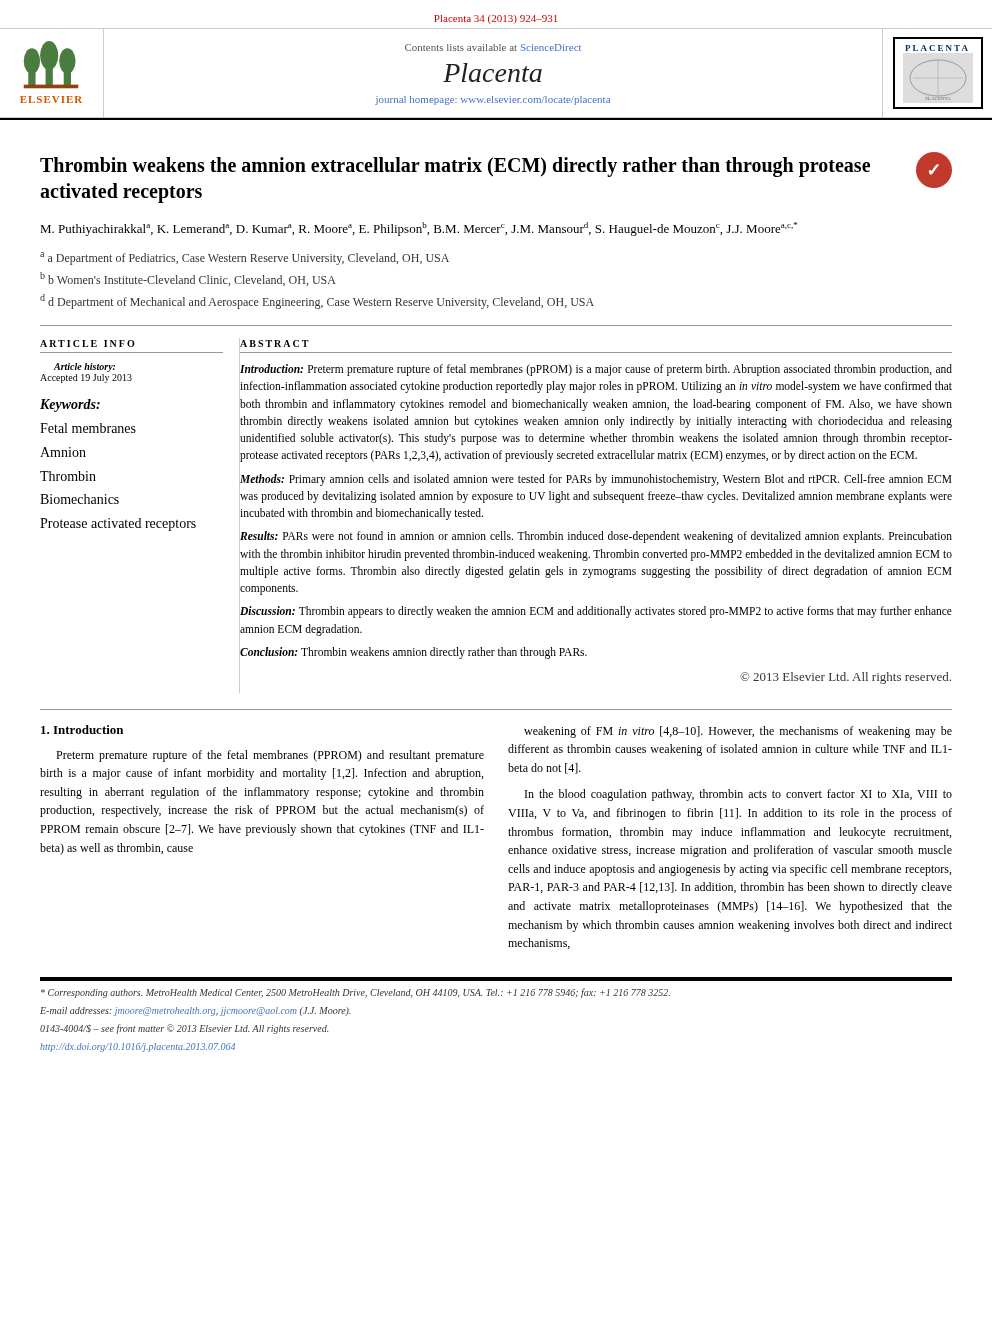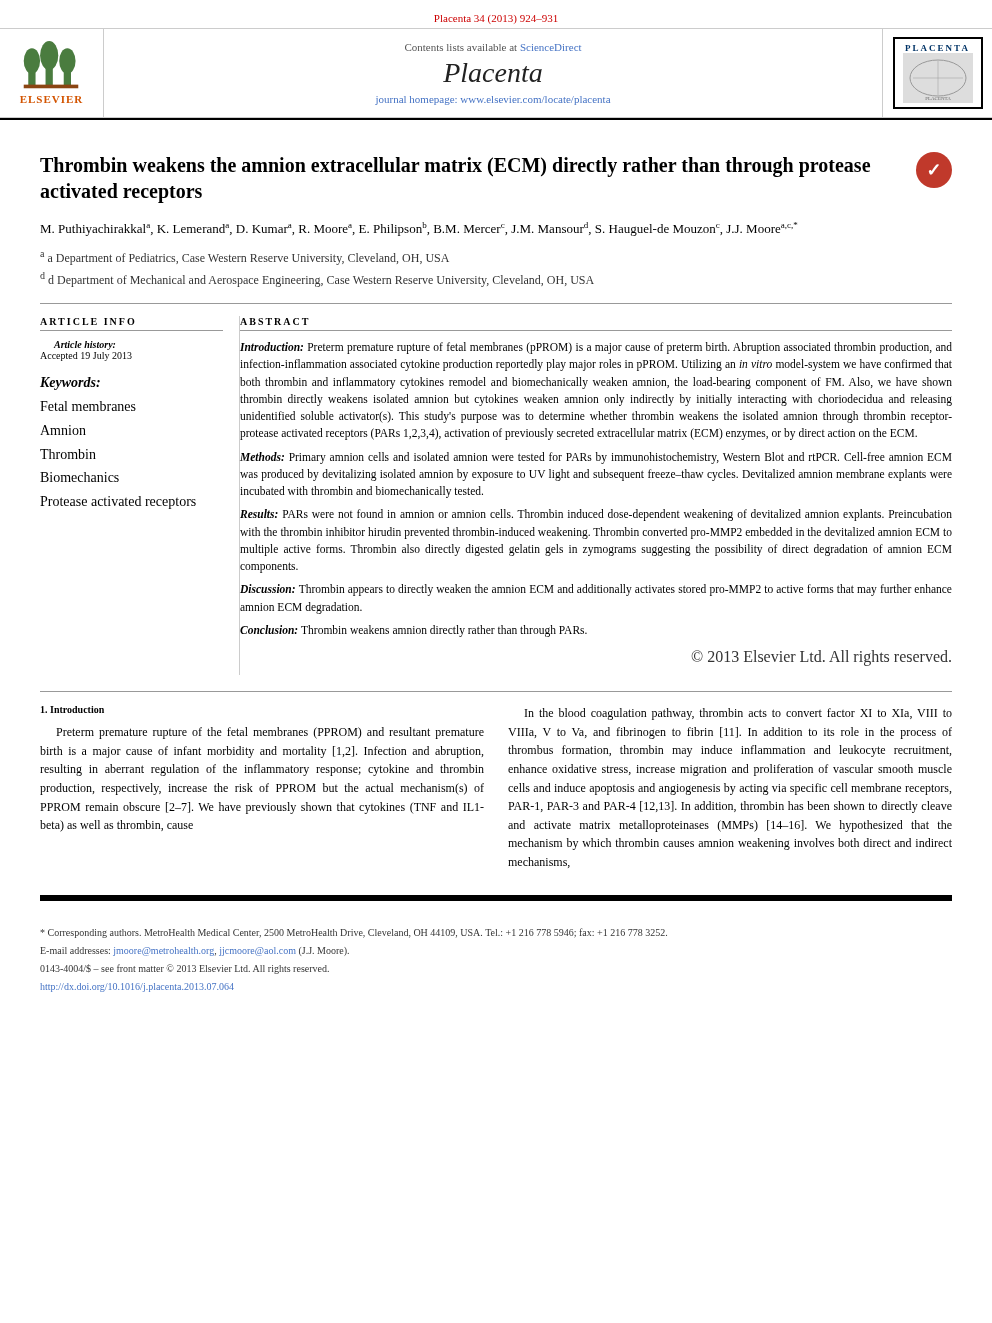--- a/index.html
+++ b/index.html
@@ -206,60 +206,61 @@
       text-align: justify;
     }
     .abstract-text p {
       margin-bottom: 6px;
     }
     .abstract-text .para-label {
       font-style: italic;
       font-weight: bold;
     }
     .copyright-line {
-      font-size: 16px;
+      font-size: 13px;
       text-align: right;
       margin-top: 6px;
       color: #333;
     }
 
     
     .body-content {
       margin-top: 12px;
     }
     .body-two-col {
       display: flex;
       gap: 24px;
     }
     .body-col {
       flex: 1;
     }
     .section-title {
-      font-size: 10px;
+      font-size: 13px;
       font-weight: bold;
       margin-bottom: 8px;
     }
     .body-text {
       font-size: 12px;
       line-height: 1.55;
       text-align: justify;
     }
     .body-text p {
       margin-bottom: 8px;
       text-indent: 16px;
     }
 
     
     .footnote-area {
-      border-top: 6px solid #000000;
+      border-top: 4px solid #000000;
       margin-top: 16px;
-      padding-top: 24px;
+      padding-top: 4px;
       font-size: 10px;
       color: #333;
       line-height: 1.5;
+      font-style: italic;
     }
     .footnote-area p {
       margin-bottom: 3px;
     }
     .footnote-area a {
       color: #4472c4;
       text-decoration: none;
     }
 
     
@@ -345,20 +346,21 @@
       </div>
     </div>
   </div>
 
   <div class="authors-line">
     <span>M. Puthiyachirakkal<sup>a</sup>, K. Lemerand<sup>a</sup>, D. Kumar<sup>a</sup>, R. Moore<sup>a</sup>, E. Philipson<sup>b</sup>, B.M. Mercer<sup>c</sup>, J.M. Mansour<sup>d</sup>, S. Hauguel-de Mouzon<sup>c</sup>, J.J. Moore<sup>a,c,*</sup></span>
   </div>
 
   <div class="affiliations">
     <p><sup>a</sup> <span>a Department of Pediatrics, Case Western Reserve University, Cleveland, OH, USA</span></p>
+    <p><sup>b</sup> <span>b Women's Institute-Cleveland Clinic, Cleveland, OH, USA</span></p>
     <p><sup>d</sup> <span>d Department of Mechanical and Aerospace Engineering, Case Western Reserve University, Cleveland, OH, USA</span></p>
   </div>
 
   <hr class="hr-solid">
 
   <div class="two-column">
 
     <div class="article-info-col">
       <div class="section-heading">ARTICLE INFO</div>
       <div class="article-history">
@@ -410,20 +412,21 @@
 
       <div class="body-col">
         <div class="section-title">1. Introduction</div>
         <div class="body-text">
           <p>Preterm premature rupture of the fetal membranes (PPROM) and resultant premature birth is a major cause of infant morbidity and mortality [1,2]. Infection and abruption, resulting in aberrant regulation of the inflammatory response; cytokine and thrombin production, respectively, increase the risk of PPROM but the actual mechanism(s) of PPROM remain obscure [2–7]. We have previously shown that cytokines (TNF and IL1-beta) as well as thrombin, cause</p>
         </div>
       </div>
 
       <div class="body-col">
         <div class="body-text">
+          <p>weakening of FM <em>in vitro</em> [4,8–10]. However, the mechanisms of weakening may be different as thrombin causes weakening of isolated amnion in culture while TNF and IL1-beta do not [4].</p>
           <p>In the blood coagulation pathway, thrombin acts to convert factor XI to XIa, VIII to VIIIa, V to Va, and fibrinogen to fibrin [11]. In addition to its role in the process of thrombus formation, thrombin may induce inflammation and leukocyte recruitment, enhance oxidative stress, increase migration and proliferation of vascular smooth muscle cells and induce apoptosis and angiogenesis by acting via specific cell membrane receptors, PAR-1, PAR-3 and PAR-4 [12,13]. In addition, thrombin has been shown to directly cleave and activate matrix metalloproteinases (MMPs) [14–16]. We hypothesized that the mechanism by which thrombin causes amnion weakening involves both direct and indirect mechanisms,</p>
         </div>
       </div>
     </div>
   </div>
 
   <div class="footnote-area">
     <p>
       <span>* Corresponding authors. MetroHealth Medical Center, 2500 MetroHealth Drive, Cleveland, OH 44109, USA. Tel.: +1 216 778 5946; fax: +1 216 778 3252.</span>
     </p>

